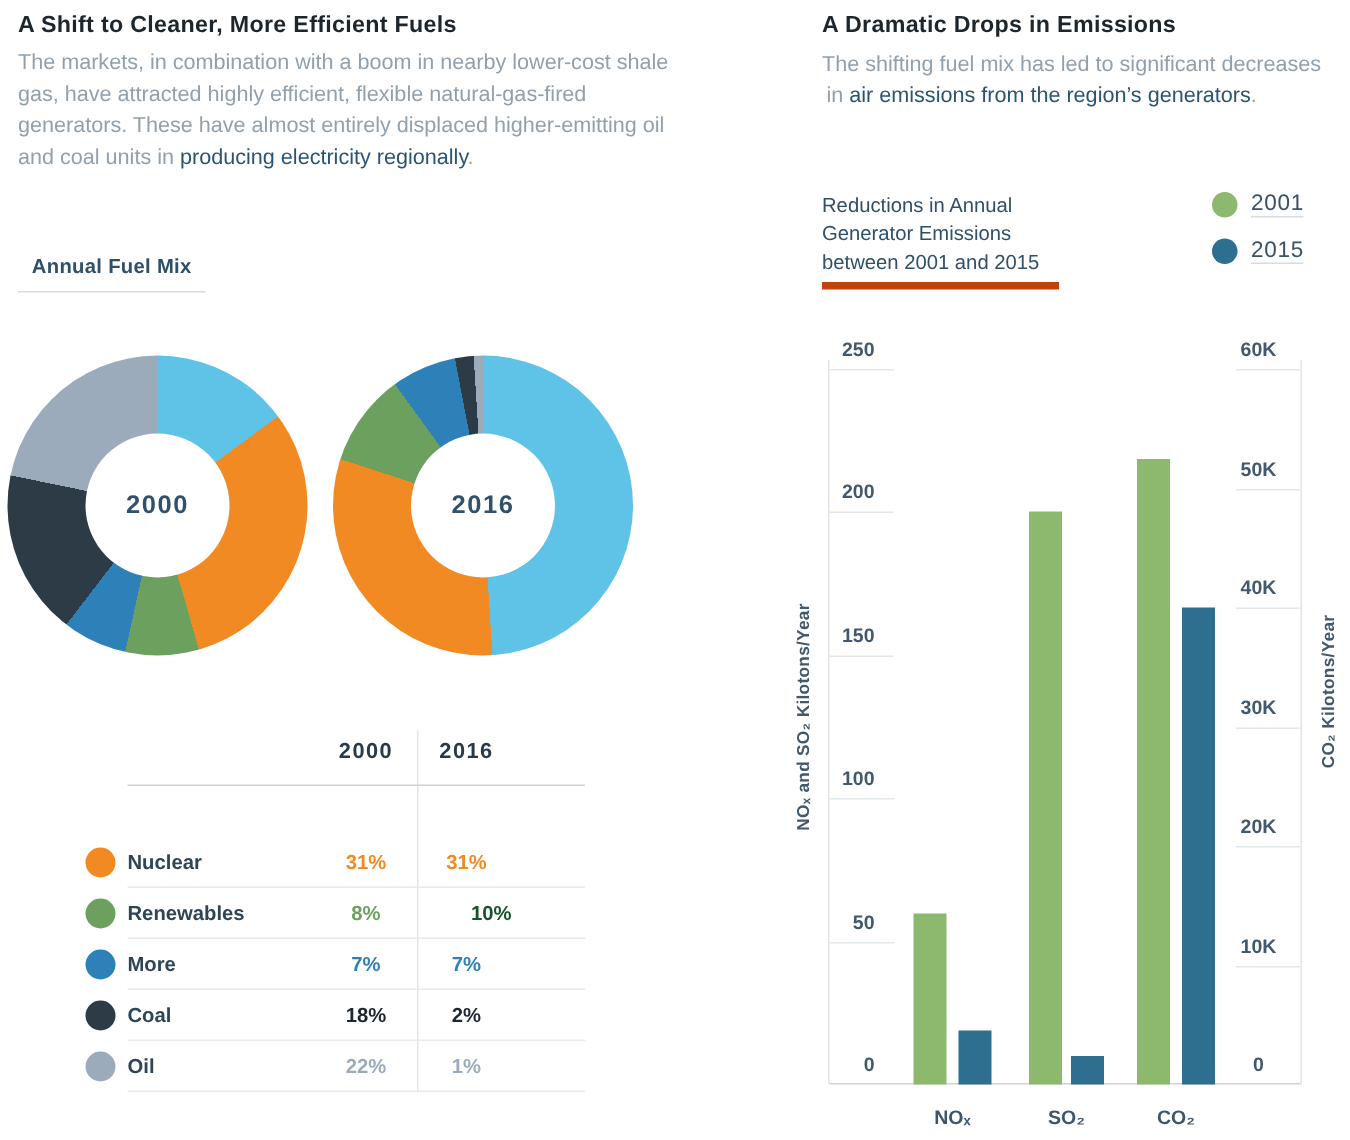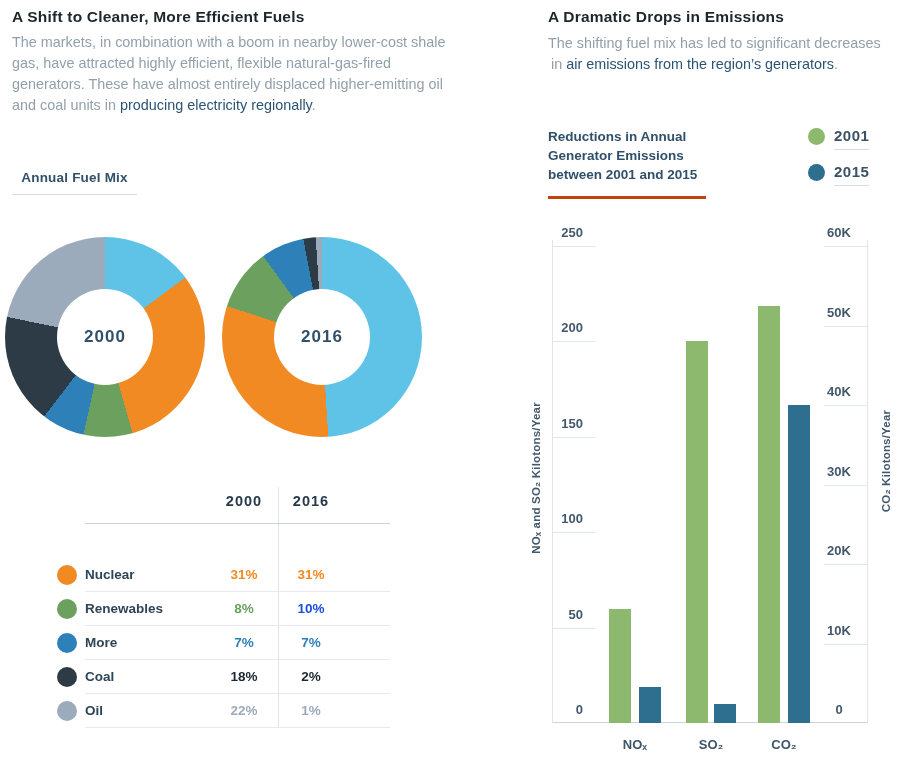--- a/index.html
+++ b/index.html
@@ -27,28 +27,28 @@
            color:#27394a;letter-spacing:1px;}
   .ft .c1{left:174px}.ft .c2{left:241px}
   .ft-row{position:absolute;left:0;width:350px;height:34px;}
   .ft-row .rule{position:absolute;left:45px;bottom:0;width:305px;height:1px;background:#e6eaee;}
   .ft-row .dot{position:absolute;left:17px;top:7px;width:20px;height:20px;border-radius:50%;background:#ccc;}
   .ft-row .fname{position:absolute;left:45px;top:0;line-height:34px;font-size:13.5px;font-weight:bold;color:#2e4557;}
   .ft-row .fval{position:absolute;top:0;width:60px;line-height:34px;text-align:center;font-size:13.5px;font-weight:bold;}
   .ft-row .v2000{left:174px}.ft-row .v2016{left:241px}
 
   
-  .chart-head{position:absolute;left:548px;top:127px;width:158px;font-size:13.5px;font-weight:bold;
-              color:#30506a;line-height:19px;padding-bottom:12px;border-bottom:3px solid #c2410c;}
+  .chart-head{position:absolute;left:548px;top:127px;width:158px;font-size:13.5px;font-weight:normal;
+              color:#30506a;line-height:19px;padding-bottom:4px;border-bottom:5px solid #c2410c;}
   .chart-head span{display:block;}
   .legend{position:absolute;left:808px;top:127px;}
   .legend-item{display:flex;align-items:flex-start;margin-bottom:13px;}
   .legend-dot{width:17px;height:17px;border-radius:50%;margin-right:9px;margin-top:1px;background:#888;}
-  .legend-label{font-size:15px;font-weight:bold;color:#3a5266;letter-spacing:.5px;
-                padding-bottom:5px;border-bottom:1px solid #d5dde3;}
+  .legend-label{font-size:15px;font-weight:normal;color:#3a5266;letter-spacing:.5px;
+                padding-bottom:0;border-bottom:1px solid #d5dde3;}
 
   .vlabel{position:absolute;font-size:11.5px;font-weight:bold;color:#42586c;text-align:center;
           transform:rotate(-90deg);letter-spacing:.2px;}
 
   #plot{position:absolute;left:552px;top:240px;width:314px;height:483px;
         border-left:1px solid #e0e5e9;border-right:1px solid #e0e5e9;}
   #plot .baseline{position:absolute;left:0;bottom:0;width:100%;height:1px;background:#ccd4da;}
   .tick{position:absolute;height:1px;width:43px;background:#e2e7eb;}
   .tick.tl{left:0}.tick.tr{right:0}
   .tick-label{position:absolute;font-size:13px;font-weight:bold;color:#42586c;}
@@ -89,21 +89,21 @@
       <span class="dot" style="background: rgb(241, 138, 35);"></span>
       <span class="fname">Nuclear</span>
       <span class="fval v2000" style="color: rgb(241, 138, 35);">31%</span>
       <span class="fval v2016" style="color: rgb(241, 138, 35);">31%</span>
       <span class="rule"></span>
     </div>
     <div class="ft-row" style="top:105px">
       <span class="dot" style="background: rgb(107, 160, 95);"></span>
       <span class="fname">Renewables</span>
       <span class="fval v2000" style="color: rgb(107, 160, 95);">8%</span>
-      <span class="fval v2016" style="color: #1d4ed8;">10%</span>
+      <span class="fval v2016" style="color: #14532d; text-align: right;">10%</span>
       <span class="rule"></span>
     </div>
     <div class="ft-row" style="top:139px">
       <span class="dot" style="background: rgb(45, 128, 184);"></span>
       <span class="fname">More</span>
       <span class="fval v2000" style="color: rgb(45, 128, 184);">7%</span>
       <span class="fval v2016" style="color: rgb(45, 128, 184);">7%</span>
       <span class="rule"></span>
     </div>
     <div class="ft-row" style="top:173px">

